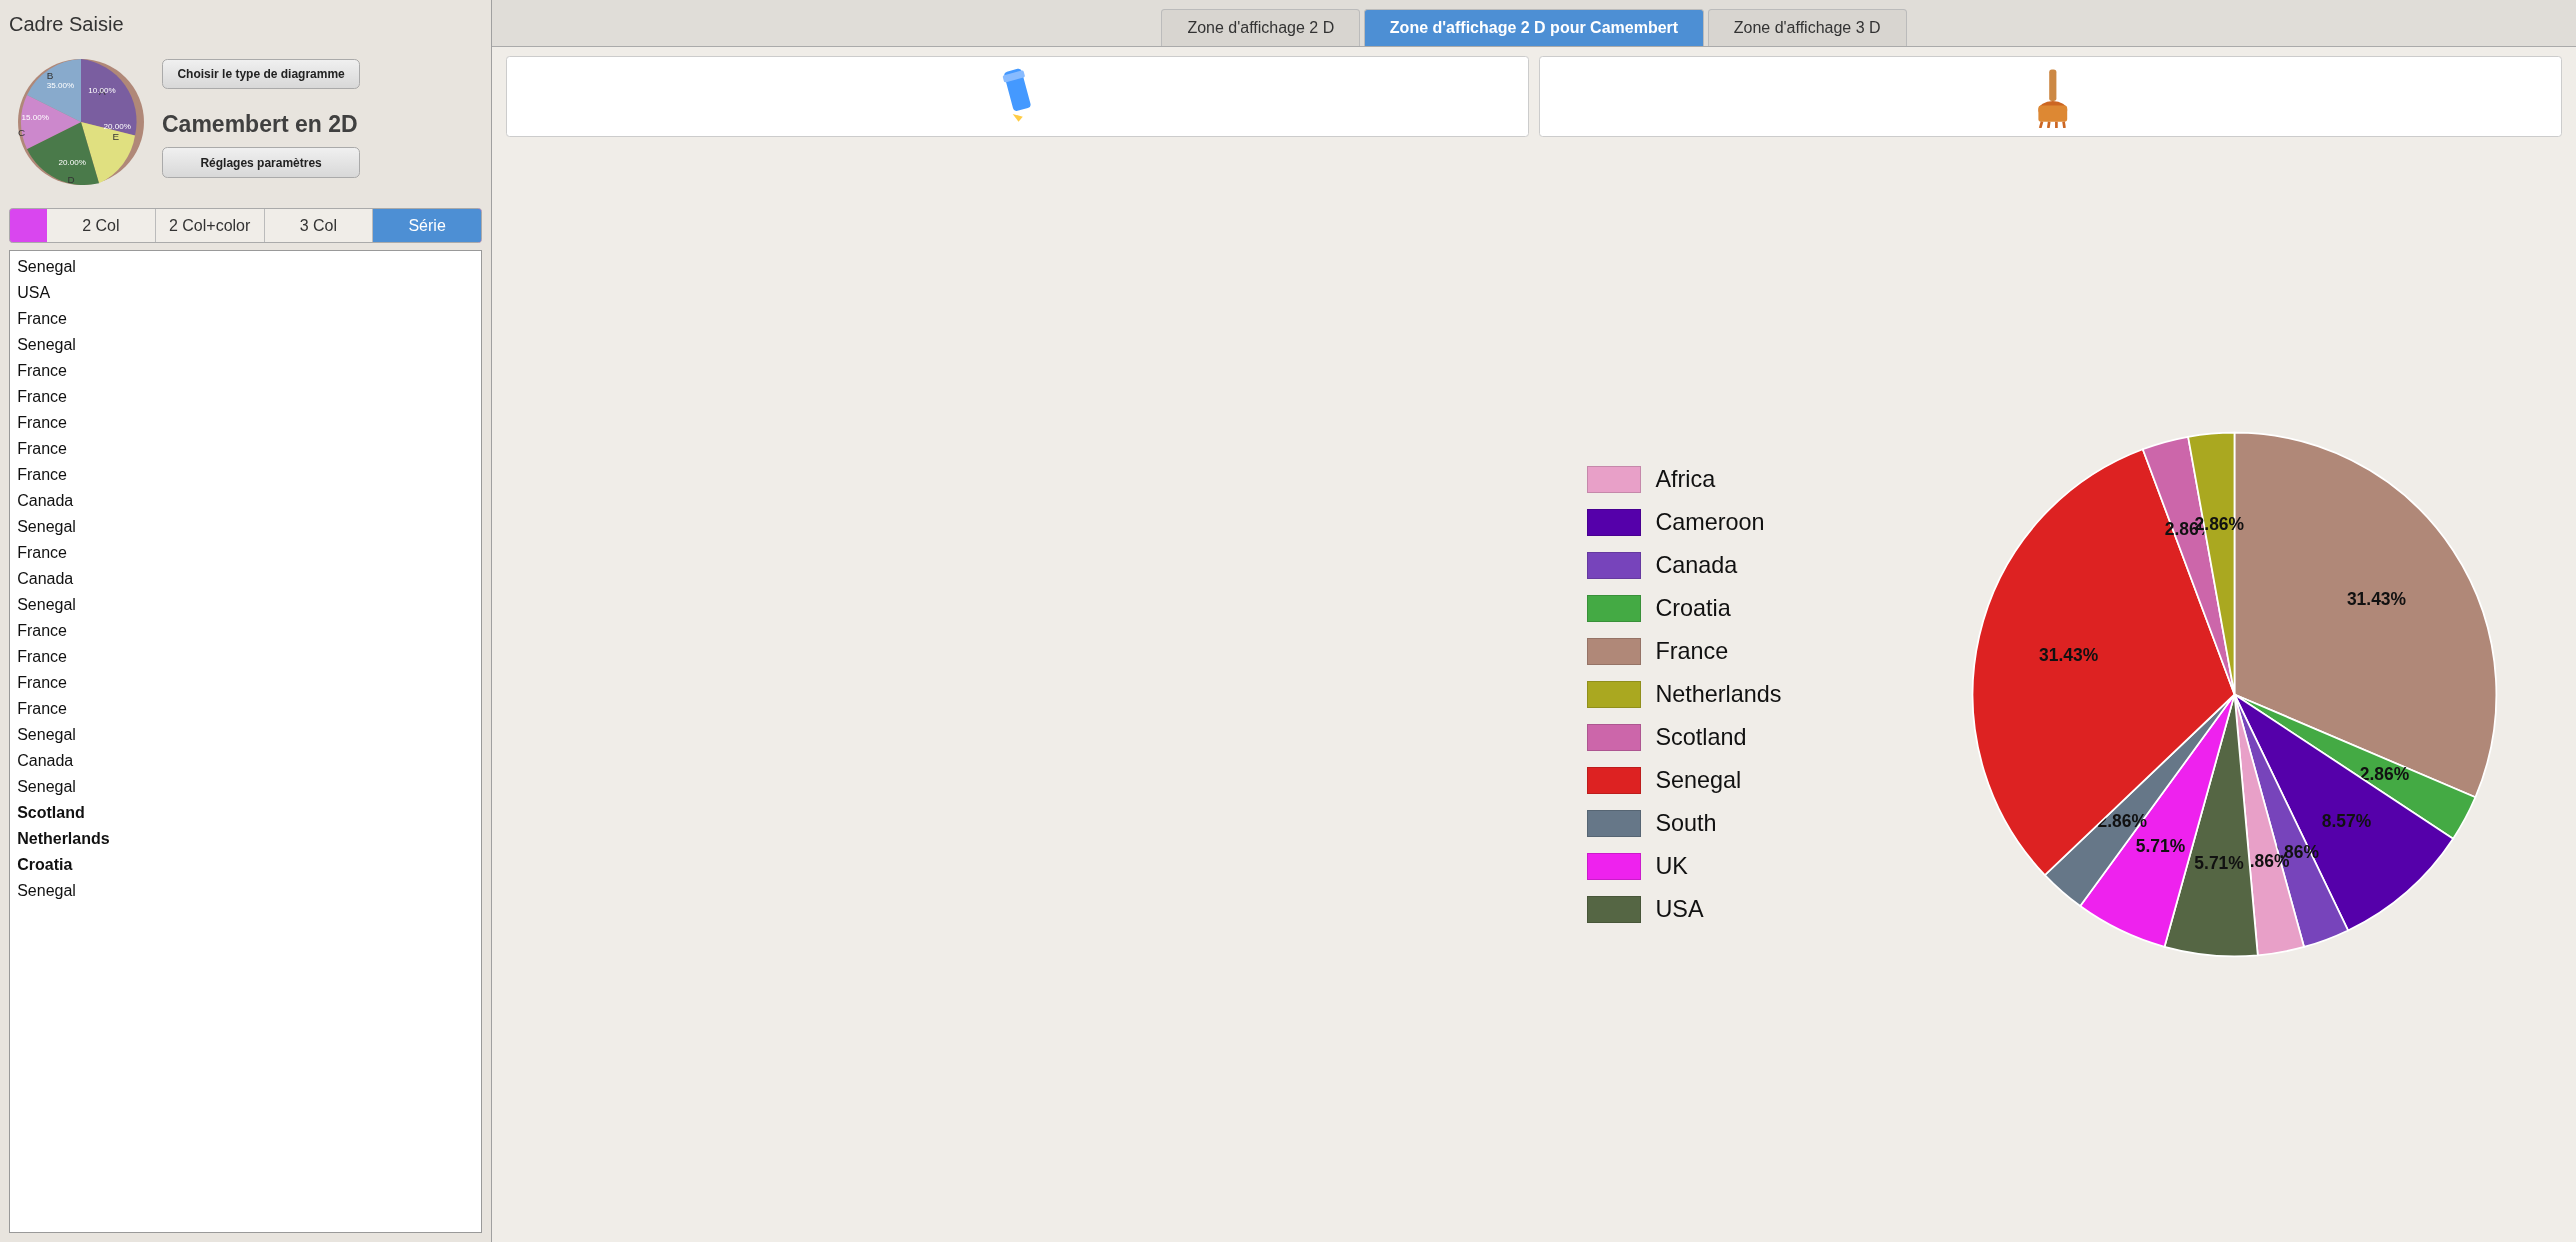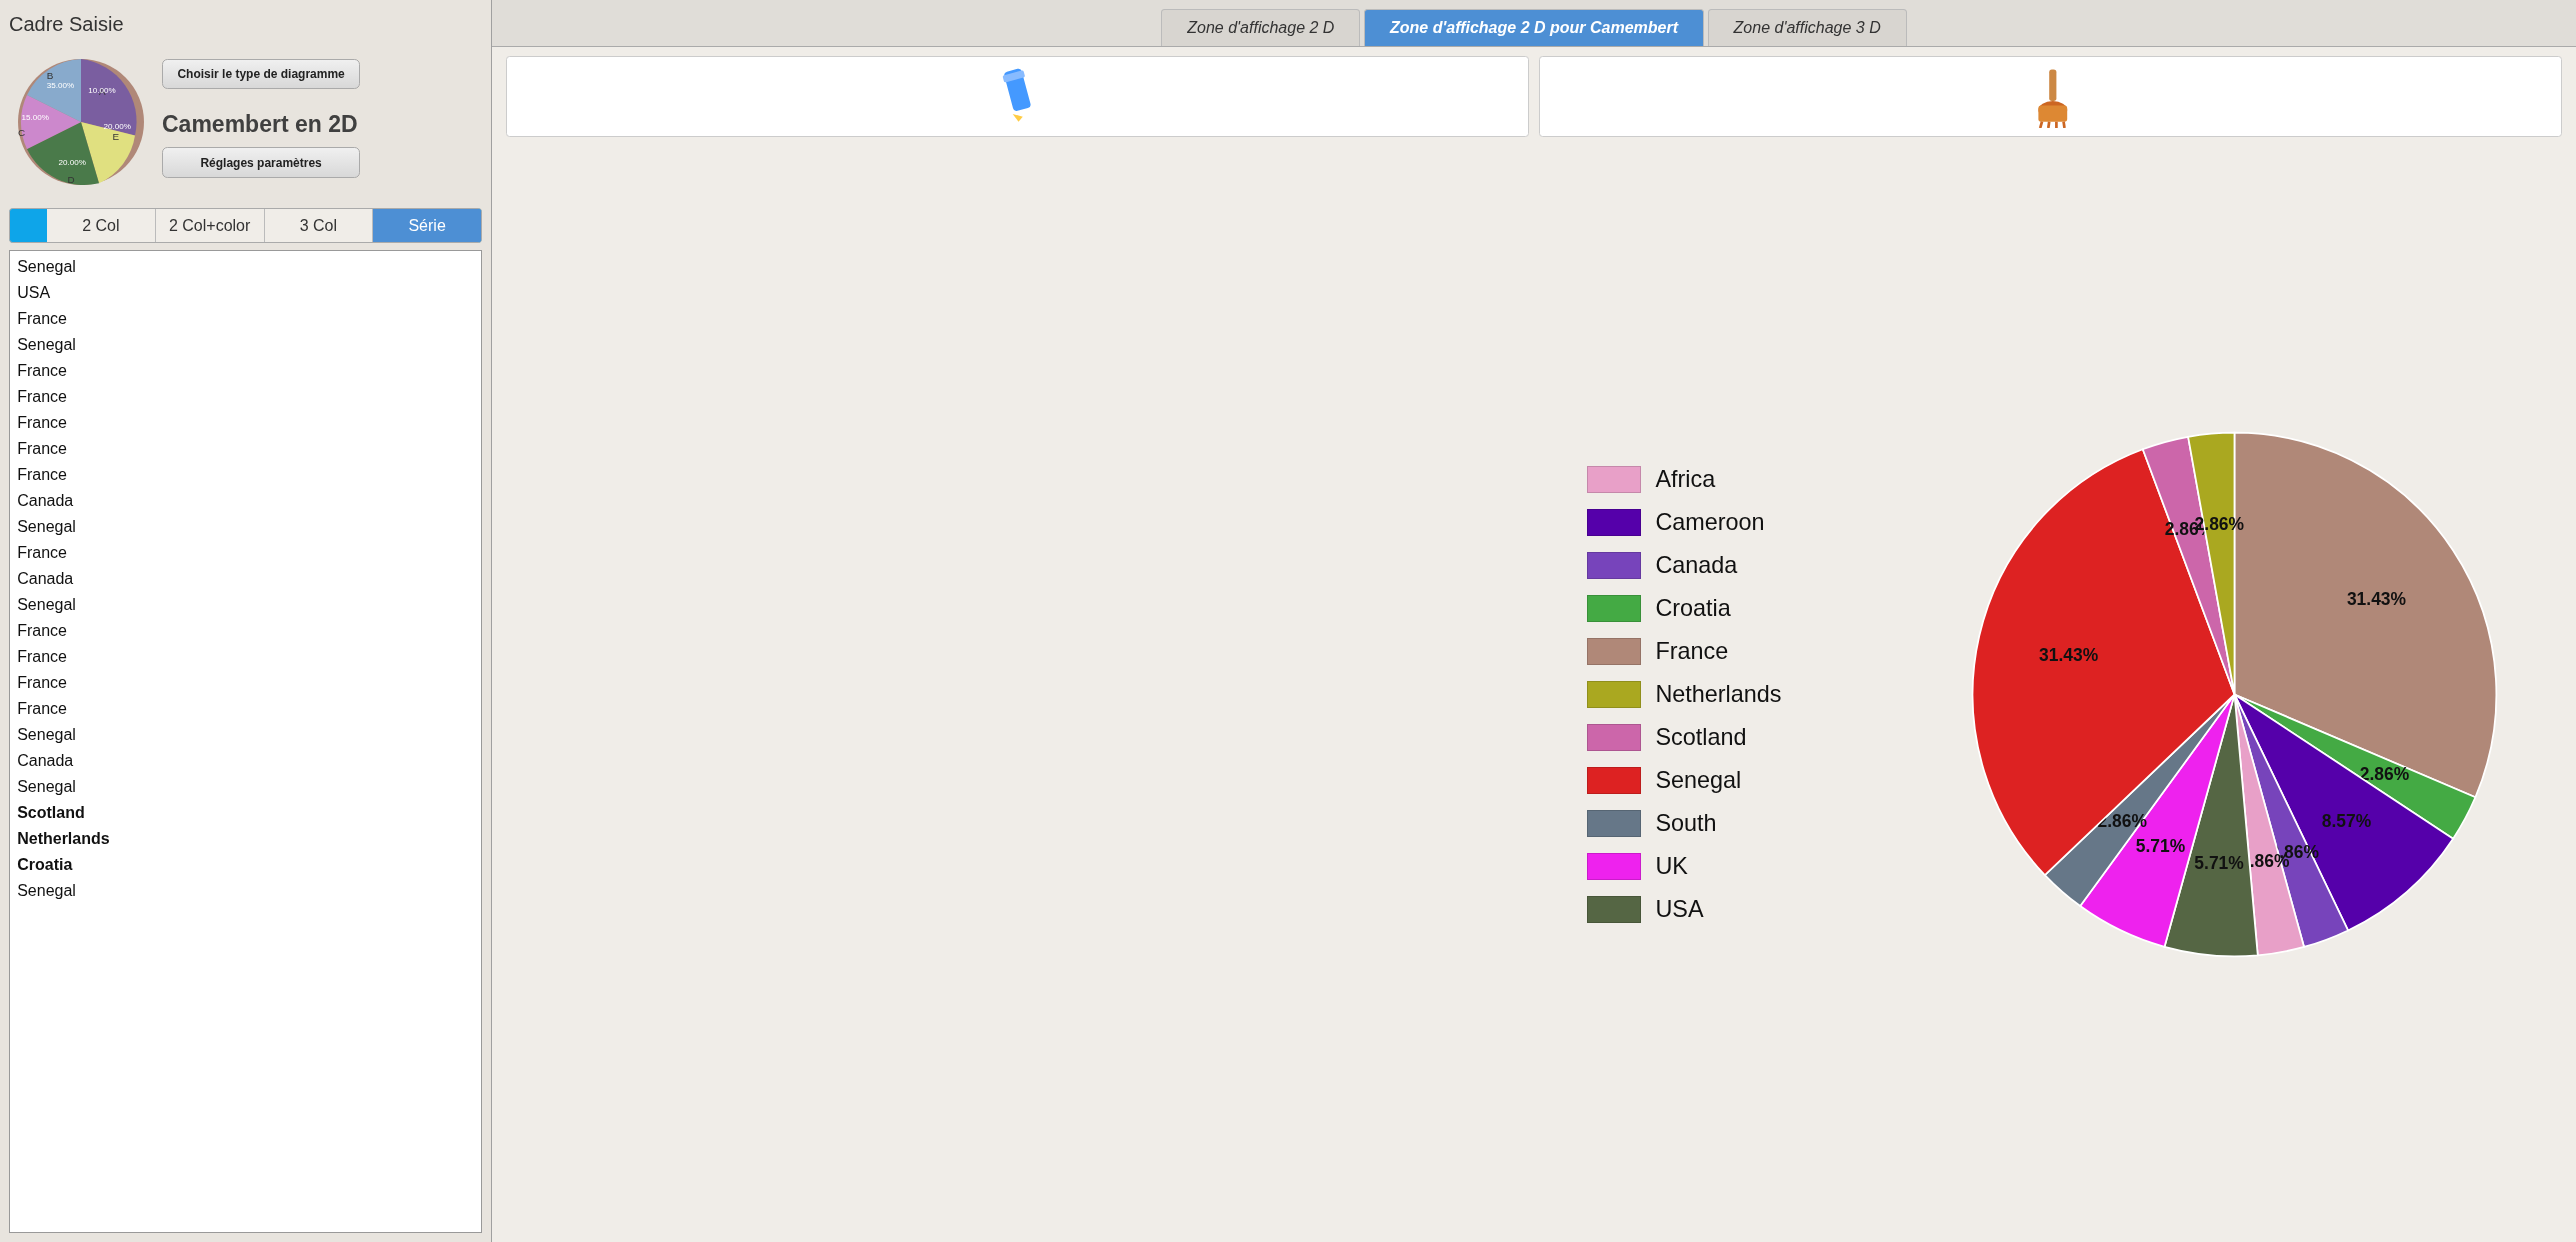--- a/index.html
+++ b/index.html
@@ -72,21 +72,21 @@
 
     
     #col-tabs {
       display: flex;
       flex-direction: row;
       gap: 0;
       margin-top: 7.2px;
       border: 0.9px solid #aaa;
       border-radius: 3.6px;
       overflow: hidden;
-      background: #0ea5e9;
+      background: #d946ef;
       width: 100%;
       padding-left: 37px;
     }
 
     .col-tab {
       flex: 1;
       padding: 7.2px 3.6px;
       font-size: 16px;
       text-align: center;
       cursor: pointer;
@@ -140,21 +140,20 @@
     .main-tab {
       padding: 9px 25px;
       font-size: 16px;
       cursor: pointer;
       border: 0.9px solid #bbb;
       border-bottom: none;
       background: #d8d5d0;
       color: #333;
       border-radius: 3.6px 3.6px 0 0;
       margin: 0 1.8px;
-      font-style: italic;
     }
     .main-tab.active {
       background: #4d8fd4;
       color: white;
       font-weight: 600;
     }
 
     
     #toolbar {
       display: flex;

